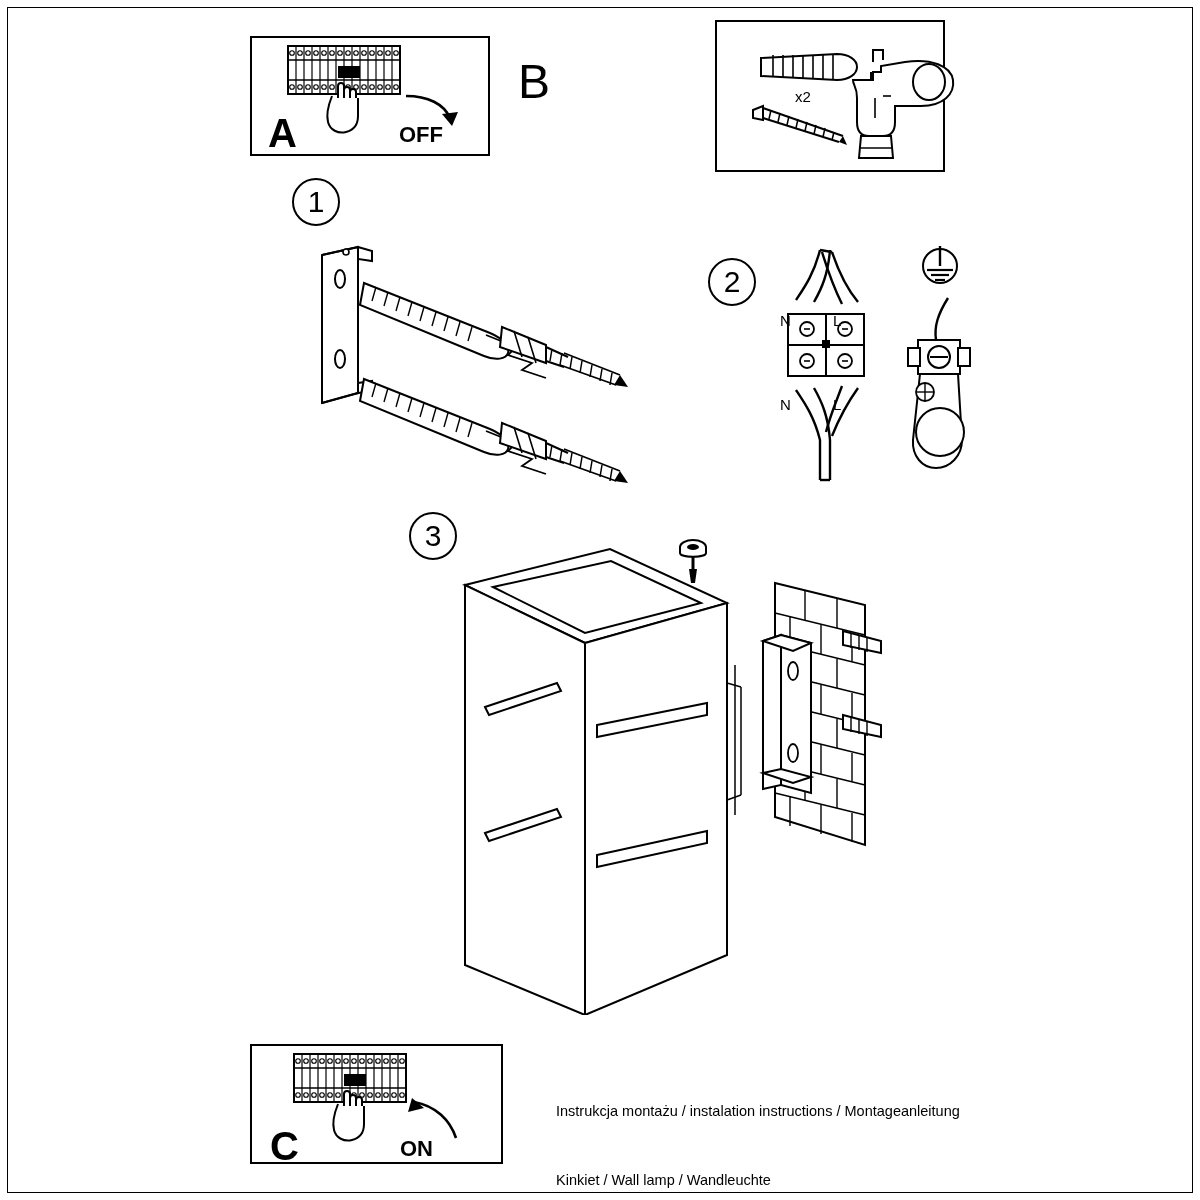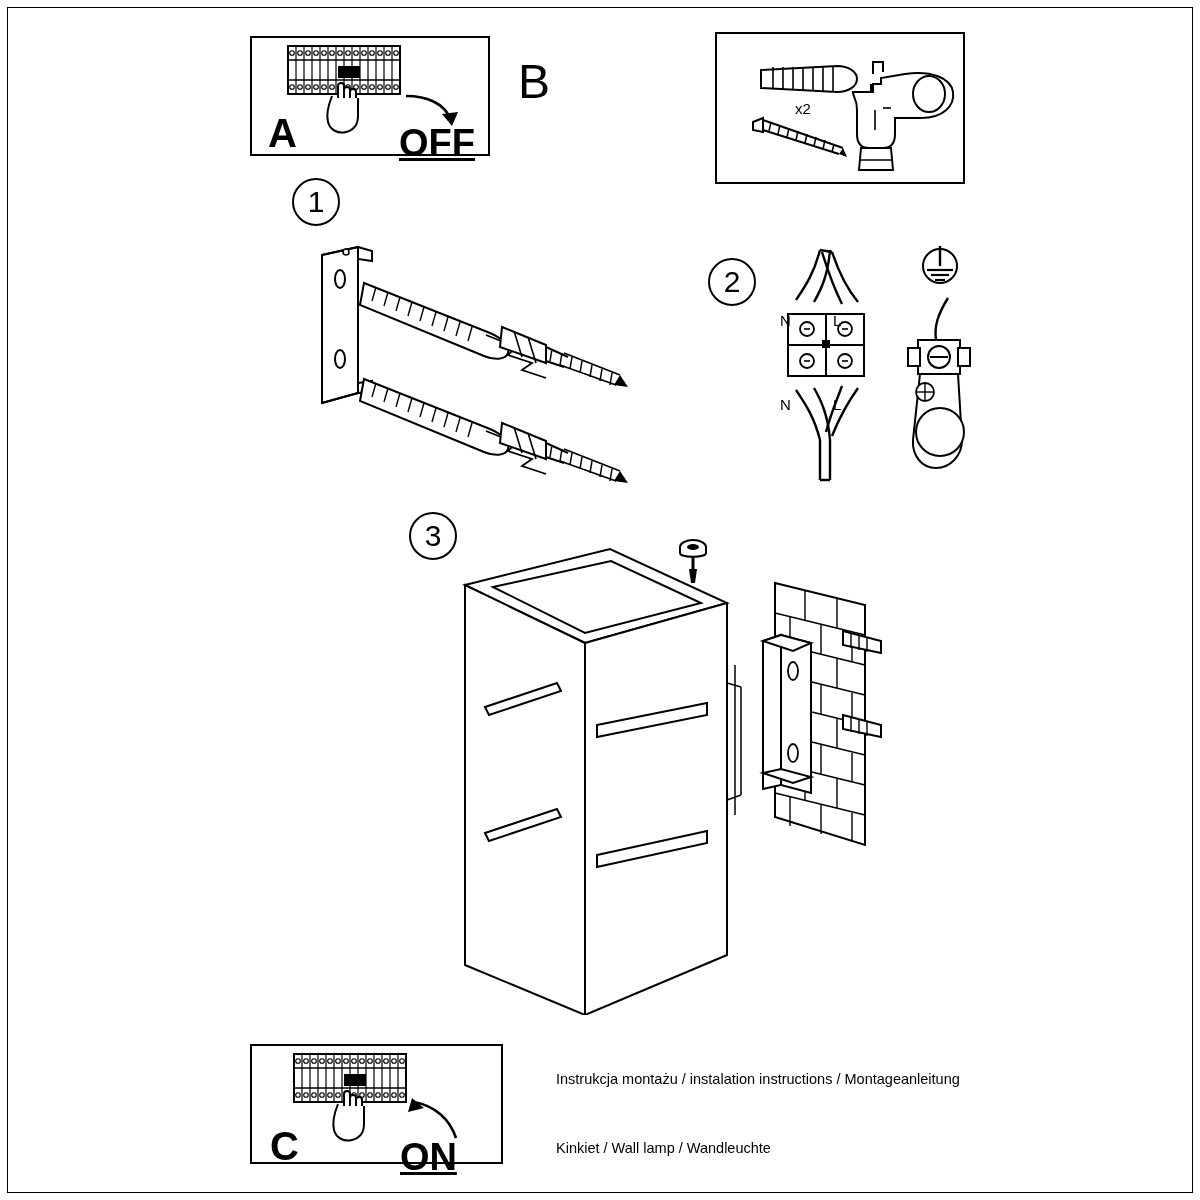--- a/index.html
+++ b/index.html
@@ -52,25 +52,26 @@
     justify-content: center;
     font-size: 30px;
     font-weight: 400;
     background: #fff;
   }
   .caption {
     position: absolute;
     font-size: 14.5px;
     line-height: 22px;
     white-space: nowrap;
+    margin-top: 32px;
   }
   svg { display: block; }
   .vec { position: absolute; }
   .fs-big { font-size: 40px; }
-  .fs-off { font-size: 38px; text-decoration: underline; }
+  .fs-off { font-size: 22px; }
   .small-txt { position: absolute; font-size: 13px; }
 </style>
 </head>
 <body>
 
 <div class="sheet">
 
   <div class="border-frame"></div>
 
   <div class="box" style="left:250px; top:36px; width:240px; height:120px;">
@@ -134,21 +135,21 @@
       <path d="M4 6 C26 6 42 14 48 28" fill="none" stroke="#000" stroke-width="2.6"></path>
       <path d="M40 24 L50 36 L56 22 Z" fill="#000"></path>
     </svg>
 
     <div class="lbl fs-big" style="left:16px; top:75px;">A</div>
     <div class="lbl fs-off" style="left:147px; top:86px;">OFF</div>
   </div>
 
   <div class="lbl" style="left:518px; top:58px; font-size:48px; font-weight:400;">B</div>
 
-  <div class="box" style="left:715px; top:32px; width:250px; height:152px;">
+  <div class="box" style="left:715px; top:20px; width:230px; height:152px;">
     <svg class="vec" style="left:38px; top:24px;" width="110" height="42" viewBox="0 0 110 42">
       <path d="M6 12 L6 30 L82 34 C94 34 102 28 102 21 C102 14 94 8 82 8 Z" fill="#fff" stroke="#000" stroke-width="2"></path>
       <g stroke="#000" stroke-width="1.6">
         <line x1="18" y1="9" x2="18" y2="31"></line>
         <line x1="28" y1="9" x2="28" y2="32"></line>
         <line x1="38" y1="9" x2="38" y2="32"></line>
         <line x1="48" y1="9" x2="48" y2="33"></line>
         <line x1="58" y1="9" x2="58" y2="33"></line>
         <line x1="68" y1="9" x2="68" y2="33"></line>
         <line x1="78" y1="9" x2="78" y2="34"></line>

